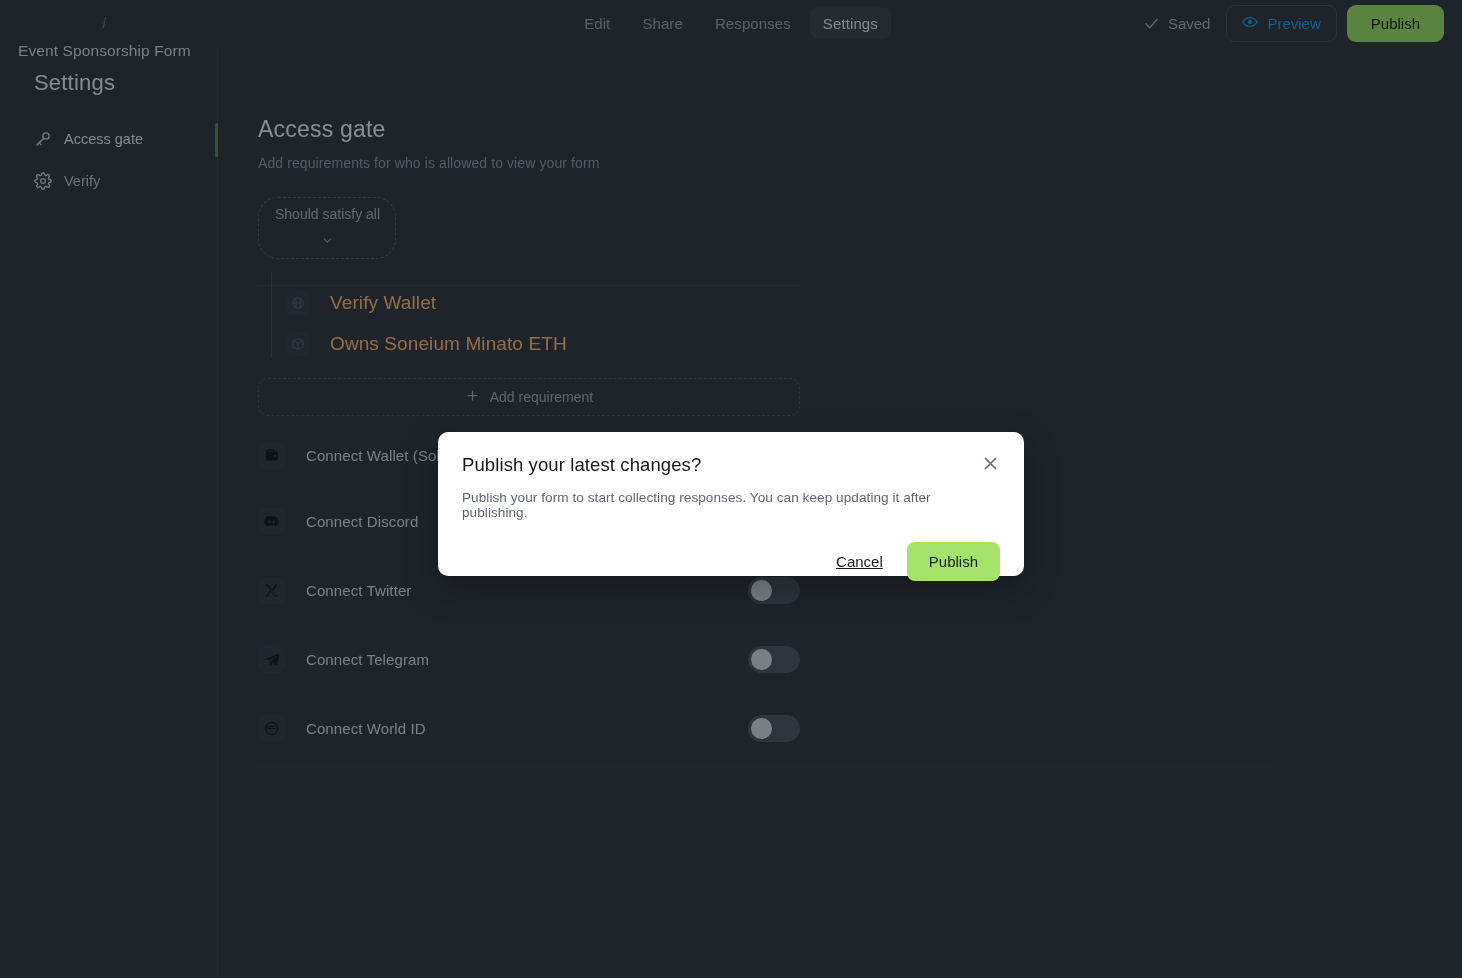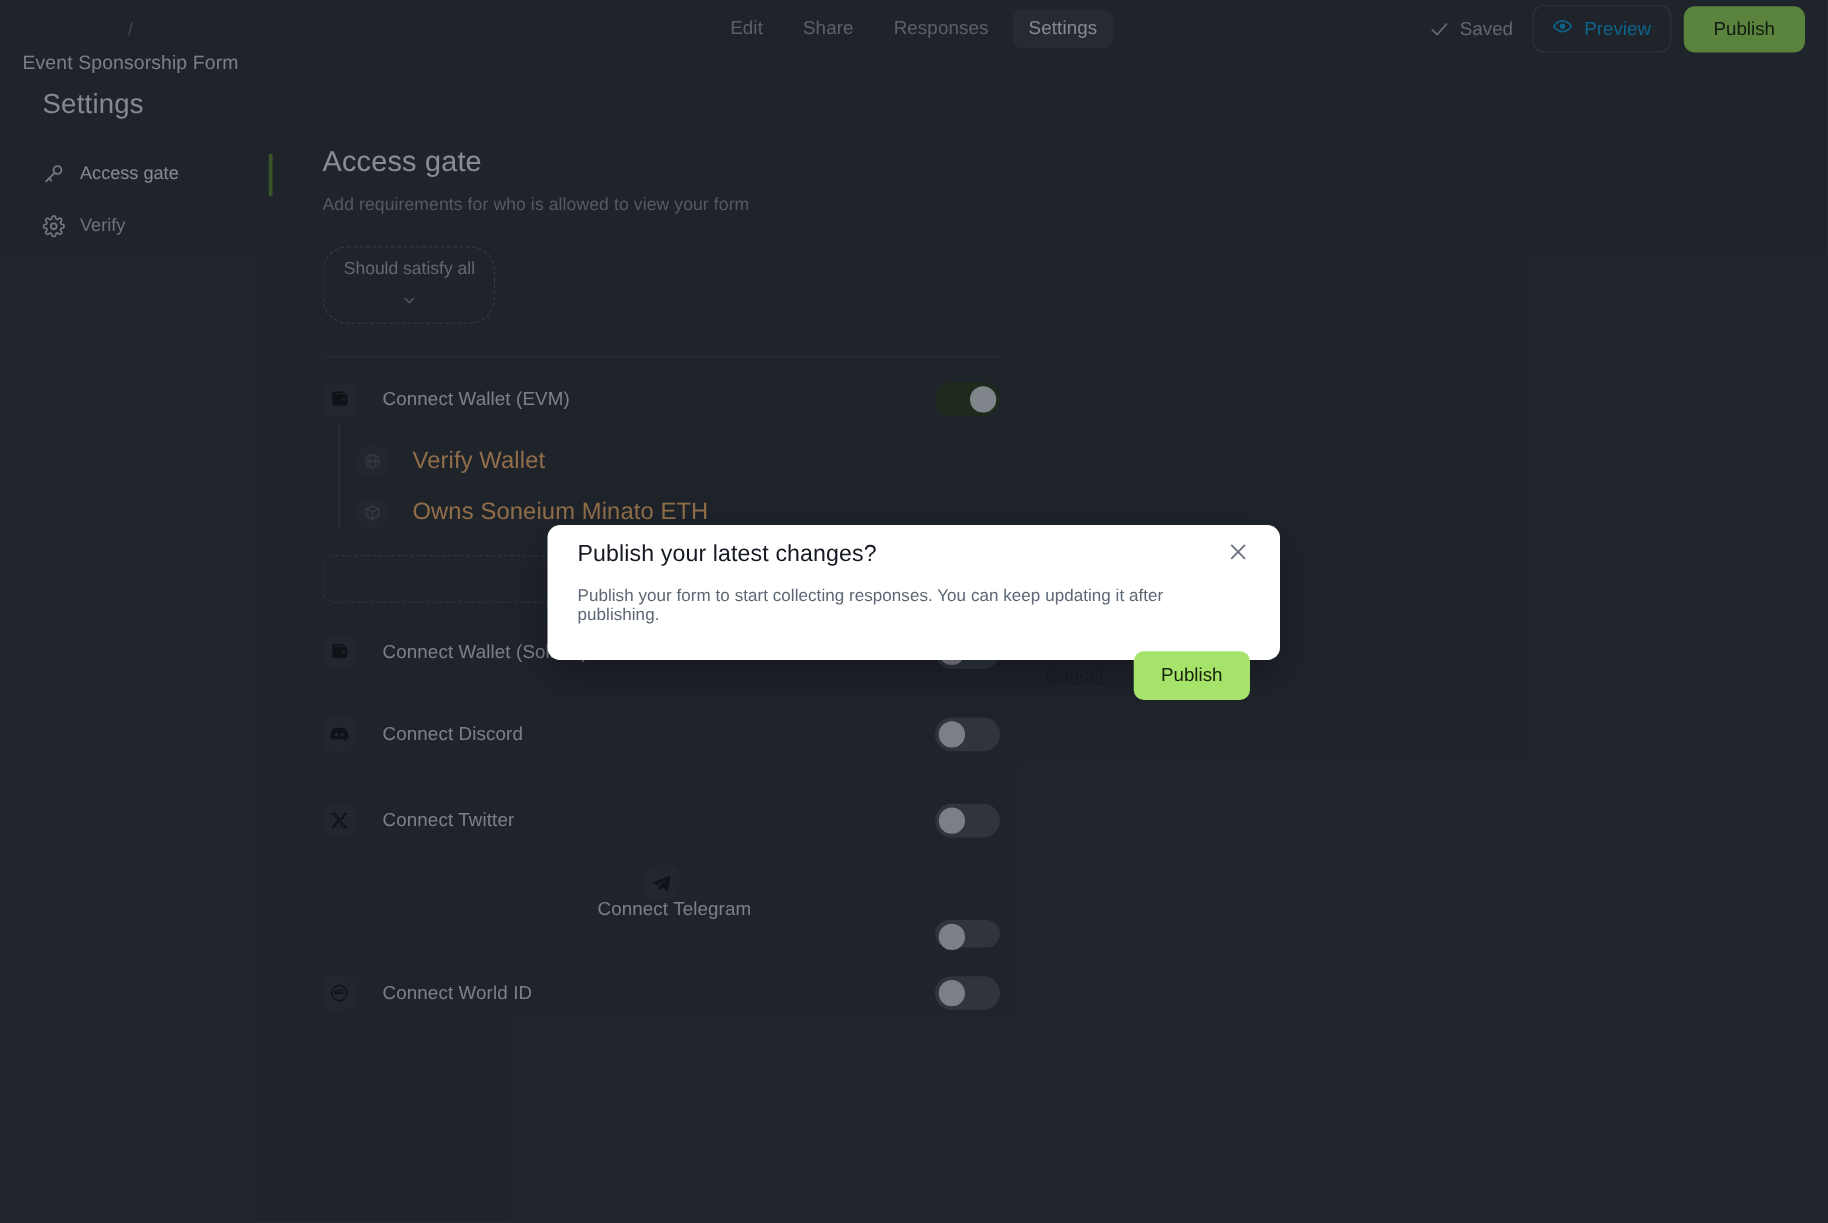--- a/index.html
+++ b/index.html
@@ -151,25 +151,25 @@
 
   
   #overlay {
     position: absolute; inset: 0;
     background: rgba(14, 17, 22, 0.45);
   }
 
   
   #modal {
     position: absolute;
-    left: 438px; top: 420px;
-    width: 586px; height: 108px;
+    left: 438px; top: 432px;
+    width: 586px; height: 144px;
     background: #ffffff; border-radius: 10px;
     box-shadow: 0 12px 34px rgba(0,0,0,.3);
-    padding: 12px 24px 0 24px;
+    padding: 22px 24px 0 24px;
   }
   .modal-head { display: flex; align-items: flex-start; }
   .modal-title { font-size: 18.5px; color: #141821; font-weight: 500; letter-spacing: .1px; }
   .modal-close { margin-left: auto; color: #6b7280; display: block; cursor: pointer; }
   .modal-desc { margin-top: 13px; font-size: 13.6px; color: #5d6675; letter-spacing: .05px; }
   .modal-actions {
     display: flex; align-items: center; justify-content: flex-end; gap: 8px;
     margin-top: 22px;
   }
   .cancel-btn {
@@ -258,32 +258,20 @@
         <span class="chev">
           <svg width="13" height="13" viewBox="0 0 24 24" fill="none" stroke="currentColor" stroke-width="2.2" stroke-linecap="round" stroke-linejoin="round">
               <polyline points="6 9 12 15 18 9"></polyline>
             </svg>
         </span>
       </div>
 
       <div class="rules">
         <div class="divider"></div>
 
-        <div class="rule-row">
-          <span class="rule-ico">
-            <svg width="17" height="17" viewBox="0 0 24 24" fill="currentColor">
-                <path d="M4 5.5A2.5 2.5 0 0 1 6.5 3H17a1 1 0 0 1 0 2H6.5a.5.5 0 0 0 0 1H19a2 2 0 0 1 2 2v9a2 2 0 0 1-2 2H6a2 2 0 0 1-2-2z"></path>
-                <circle cx="17" cy="12.5" r="1.6" fill="#343944"></circle>
-              </svg>
-          </span>
-          <span class="rule-label">Connect Wallet (EVM)</span>
-          <span class="toggle on">
-              <span class="knob"></span>
-            </span>
-        </div>
 
         <div class="subs">
           <div class="sub-row">
             <span class="sub-ico">
               <svg width="14" height="14" viewBox="0 0 24 24" fill="none" stroke="currentColor" stroke-width="1.8">
                   <circle cx="12" cy="12" r="9"></circle>
                   <ellipse cx="12" cy="12" rx="4" ry="9"></ellipse>
                   <path d="M3 12h18"></path>
                 </svg>
             </span>
@@ -339,21 +327,21 @@
             <svg width="15" height="15" viewBox="0 0 24 24" fill="none" stroke="currentColor" stroke-width="1.6">
                 <path d="M3 3h4.2l6 8.2L18.6 3H21l-7.4 9.6L21.3 21H17l-6.3-8.6L5.3 21H3l7.7-9.9z"></path>
               </svg>
           </span>
           <span class="rule-label">Connect Twitter</span>
           <span class="toggle">
               <span class="knob"></span>
             </span>
         </div>
 
-        <div class="rule-row" style="margin-top:3px;flex-direction:column;">
+        <div class="rule-row" style="margin-top:3px;">
           <span class="rule-ico">
             <svg width="16" height="16" viewBox="0 0 24 24" fill="currentColor">
                 <path d="M21.6 4.3 2.9 11.5c-1 .4-1 1.1-.2 1.4l4.7 1.5 1.8 5.5c.2.6.4.8 1 .8.5 0 .7-.2 1-.5l2.4-2.3 4.8 3.6c.9.5 1.5.2 1.7-.8l3.1-14.6c.3-1.2-.5-1.8-1.6-1.3zM7.9 14l10-6.3c.5-.3.9-.1.6.2l-8.3 7.6-.3 3.2z"></path>
               </svg>
           </span>
           <span class="rule-label">Connect Telegram</span>
           <span class="toggle">
               <span class="knob"></span>
             </span>
         </div>

